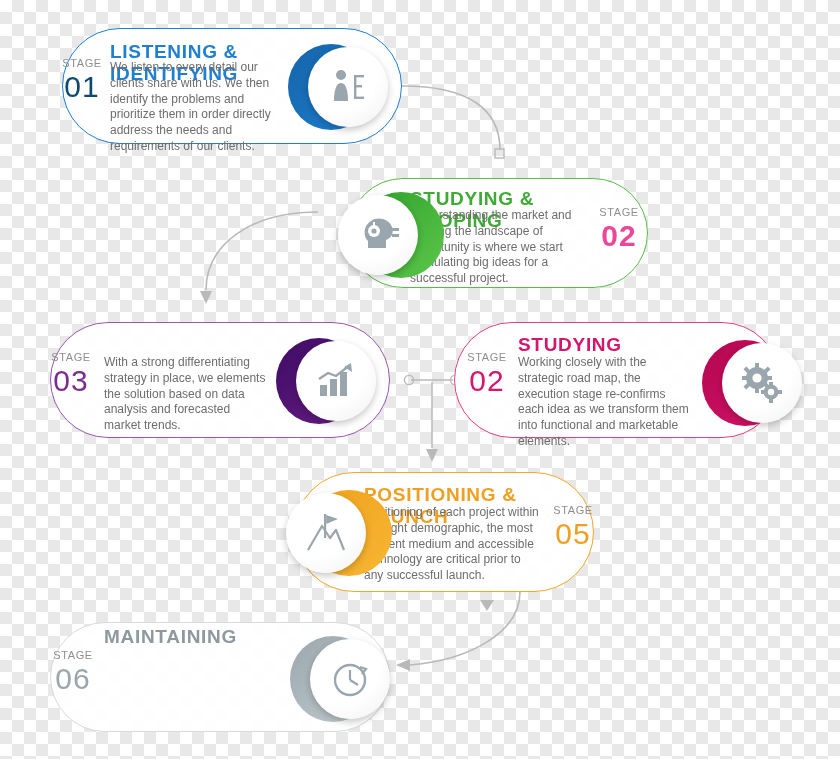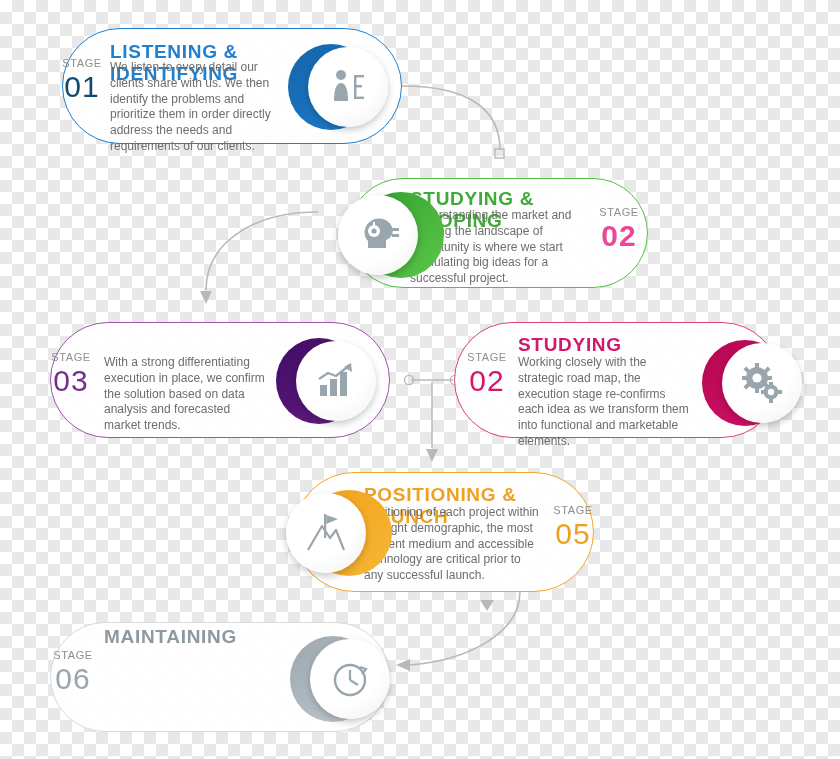--- a/index.html
+++ b/index.html
@@ -160,21 +160,21 @@
       </svg>
     </div>
   </div>
 
   <div class="stage" style="left:50px;top:322px;width:340px;height:116px;border-color:#9a55ad;">
   </div>
   <div class="stage-label" style="left:44px;top:352px;width:54px;color:#7b2d8e;">
     <span class="word">STAGE</span>
     <span class="num" style="color:#7b2d8e;">03</span>
   </div>
-  <div class="stage-body" style="left:104px;top:355px;width:164px;">With a strong differentiating execution in place, we confirm the solution based on data analysis and forecasted market trends.</div>
+  <div class="stage-body" style="left:104px;top:355px;width:164px;">With a strong differentiating strategy in place, we elements the solution based on data analysis and forecasted market trends.</div>
 
   <div class="badge" style="left:276px;top:338px;">
     <div class="disc" style="background:linear-gradient(135deg,#3d0b63,#6b1f88);"></div>
     <div class="front">
       <svg width="44" height="36" viewBox="0 0 44 36">
         <rect x="6" y="22" width="7" height="11" fill="#9aa6ad"></rect>
         <rect x="16" y="16" width="7" height="17" fill="#9aa6ad"></rect>
         <rect x="26" y="9" width="7" height="24" fill="#9aa6ad"></rect>
         <polyline points="5,16 14,10 22,13 36,2" fill="none" stroke="#9aa6ad" stroke-width="2.4"></polyline>
         <polygon points="37,0 38,9 30,4" fill="#9aa6ad"></polygon>

